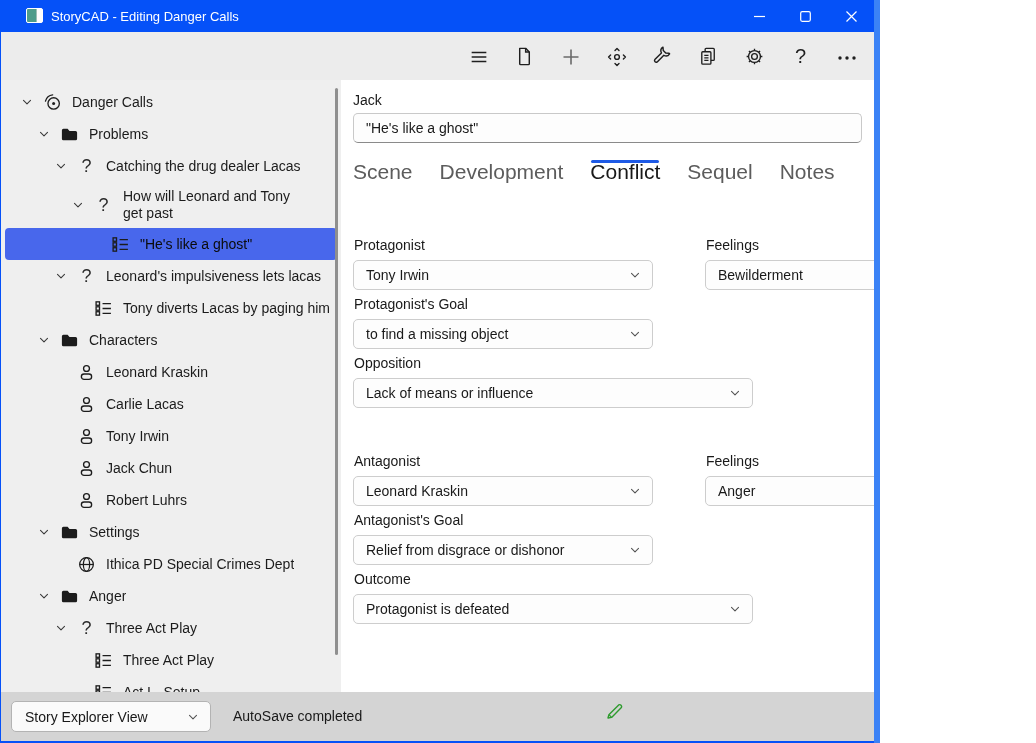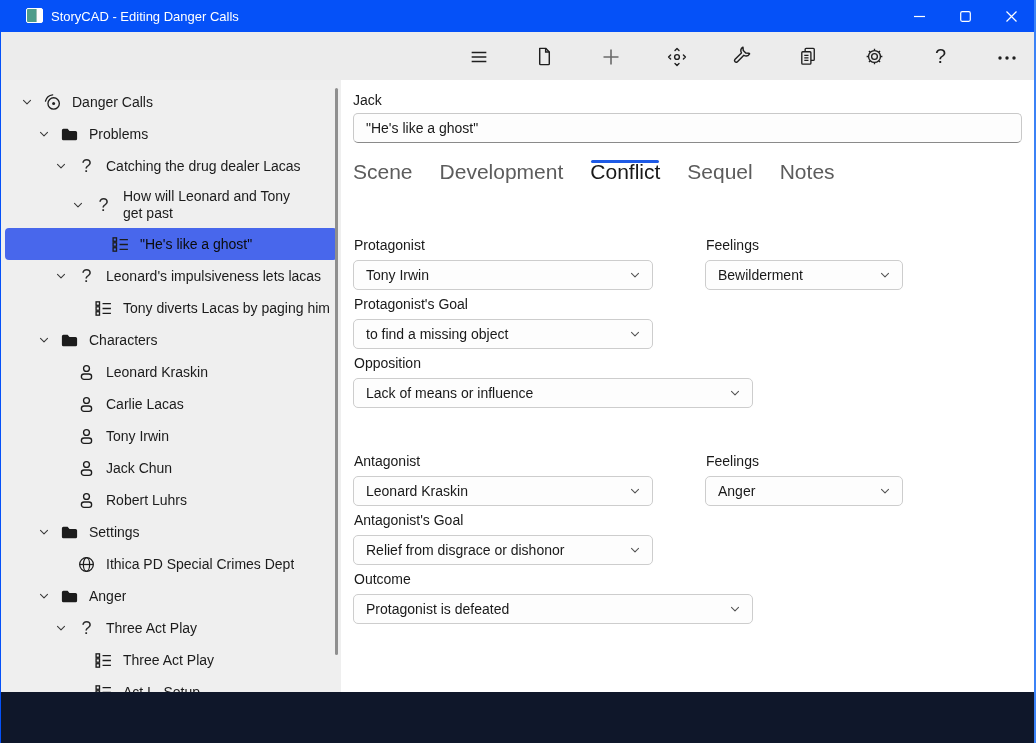--- a/index.html
+++ b/index.html
@@ -1,19 +1,19 @@
 <!DOCTYPE html>
 <html><head>
 <meta charset="utf-8">
 <style>
   * { box-sizing: border-box; margin: 0; padding: 0; }
   html,body { width:1036px; height:743px; }
   body { font-family: "Liberation Sans", "DejaVu Sans", sans-serif; background:#fff; }
-  .window { position:relative; width:1036px; height:743px; overflow:hidden;
-            border-left:1px solid #0551F8; border-right:2px solid #3b82f6; background:#0f172a; }
+  .window { position:relative; width:880px; height:743px; overflow:hidden;
+            border-left:1px solid #0551F8; border-right:6px solid #3b82f6; background:#0ea5e9; }
 
   
   .titlebar { position:absolute; top:0; left:0; right:0; height:32px; background:#0551F8;
               display:flex; align-items:center; color:#fff; }
   .app-ico { position:absolute; left:25px; top:8px; width:17px; height:15px;
              border:1.5px solid #fff; border-radius:2px; background:#fff; display:flex; overflow:hidden; }
   .app-ico .teal { width:62%; height:100%; background:#4E9C8A; }
   .app-ico .wht  { width:38%; height:100%; background:#fdfdfd; border-left:1px solid #9dbdb4; }
   .title-text { position:absolute; left:50px; font-size:13px; color:#fff; }
   .winbtns { position:absolute; right:0; top:0; height:32px; display:flex; }
@@ -458,14 +458,27 @@
         <div class="combo w400">
           <span>Protagonist is defeated</span>
           <svg width="12" height="12">
               <use href="#i-dd"></use>
             </svg>
         </div>
       </div>
     </div>
   </div>
 
+  <div class="statusbar">
+    <div class="view-combo">
+      <span>Story Explorer View</span>
+      <svg width="12" height="12">
+          <use href="#i-dd"></use>
+        </svg>
+    </div>
+    <span class="status-msg">AutoSave completed</span>
+    <svg class="pencil" width="24" height="24" viewBox="0 0 24 24">
+      <path d="M5 19 L5.9 15.7 L15.7 5.9 a2 2 0 0 1 2.7 2.7 L8.6 18.4 L5 19 z" fill="none" stroke="#2E9B2E" stroke-width="1.4" stroke-linejoin="round"></path>
+      <path d="M5.9 15.7 L8.6 18.4" fill="none" stroke="#2E9B2E" stroke-width="1.2"></path>
+    </svg>
+  </div>
 
 </div>
 
 </body></html>

